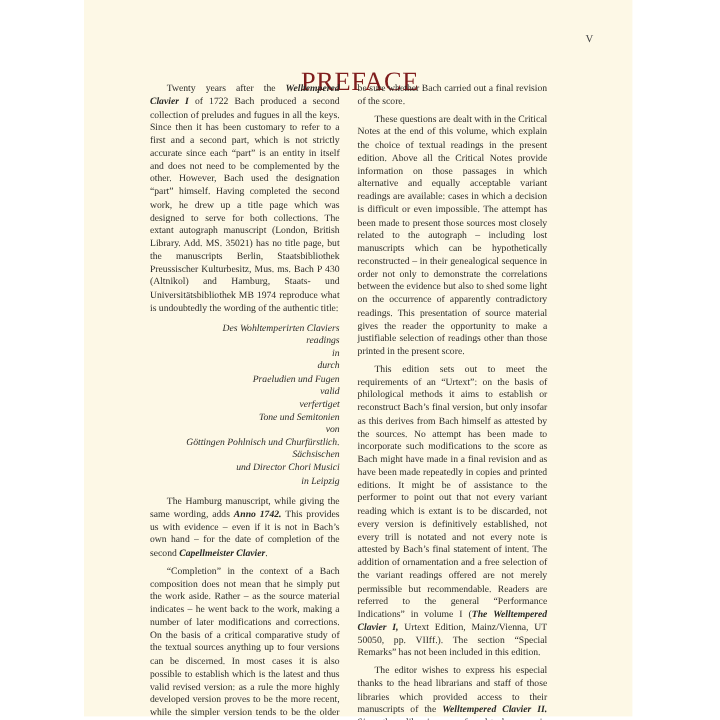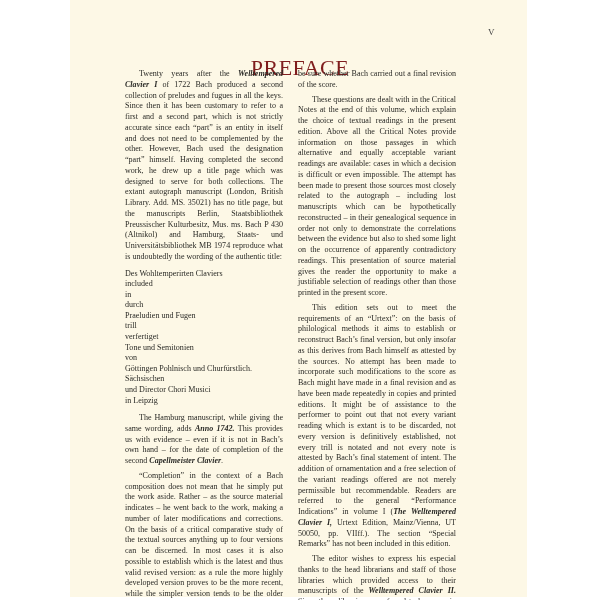--- a/index.html
+++ b/index.html
@@ -21,43 +21,43 @@
     .col {
       position: absolute; top: 69px; width: 158px;
       font-size: 8.05px; line-height: 10.75px; text-align: justify;
     }
     .col.left { left: 125px; }
     .col.right { left: 298px; }
     .col p { margin: 0 0 4px 0; text-indent: 14px; }
     .col p.noindent { text-indent: 0; }
     .ital-title { font-style: italic; font-weight: bold; }
     .title-block {
-      text-align: left; margin: 6px 0 7px 0; text-indent: 0;
+      text-align: right; font-style: italic; margin: 6px 0 7px 0; text-indent: 0;
       line-height: 10.6px;
     }
     .title-block div { text-indent: 0; }
   </style>
 </head>
 <body>
 
 <div class="page"></div>
 
 <div class="page-number">V</div>
 <h1 class="title">PREFACE</h1>
 
 <div class="col left">
   <p><span>Twenty years after the </span><span class="ital-title">Welltempered Clavier I</span><span> of 1722 Bach produced a second collection of preludes and fugues in all the keys. Since then it has been customary to refer to a first and a second part, which is not strictly accurate since each “part” is an entity in itself and does not need to be complemented by the other. However, Bach used the designation “part” himself. Having completed the second work, he drew up a title page which was designed to serve for both collections. The extant autograph manuscript (London, British Library. Add. MS. 35021) has no title page, but the manuscripts Berlin, Staatsbibliothek Preussischer Kulturbesitz, Mus. ms. Bach P 430 (Altnikol) and Hamburg, Staats- und Universitätsbibliothek MB 1974 reproduce what is undoubtedly the wording of the authentic title:</span></p>
 
   <div class="title-block">
     <div>Des Wohltemperirten Claviers</div>
-    <div>included</div>
+    <div>readings</div>
     <div>in</div>
     <div>durch</div>
     <div>Praeludien und Fugen</div>
-    <div>trill</div>
+    <div>valid</div>
     <div>verfertiget</div>
     <div>Tone und Semitonien</div>
     <div>von</div>
     <div>Göttingen Pohlnisch und Churfürstlich. Sächsischen</div>
     <div>und Director Chori Musici</div>
     <div>in Leipzig</div>
   </div>
 
   <p><span>The Hamburg manuscript, while giving the same wording, adds </span><span class="ital-title">Anno 1742.</span><span> This provides us with evidence – even if it is not in Bach’s own hand – for the date of completion of the second </span><span class="ital-title">Capellmeister Clavier</span><span>.</span></p>
 

